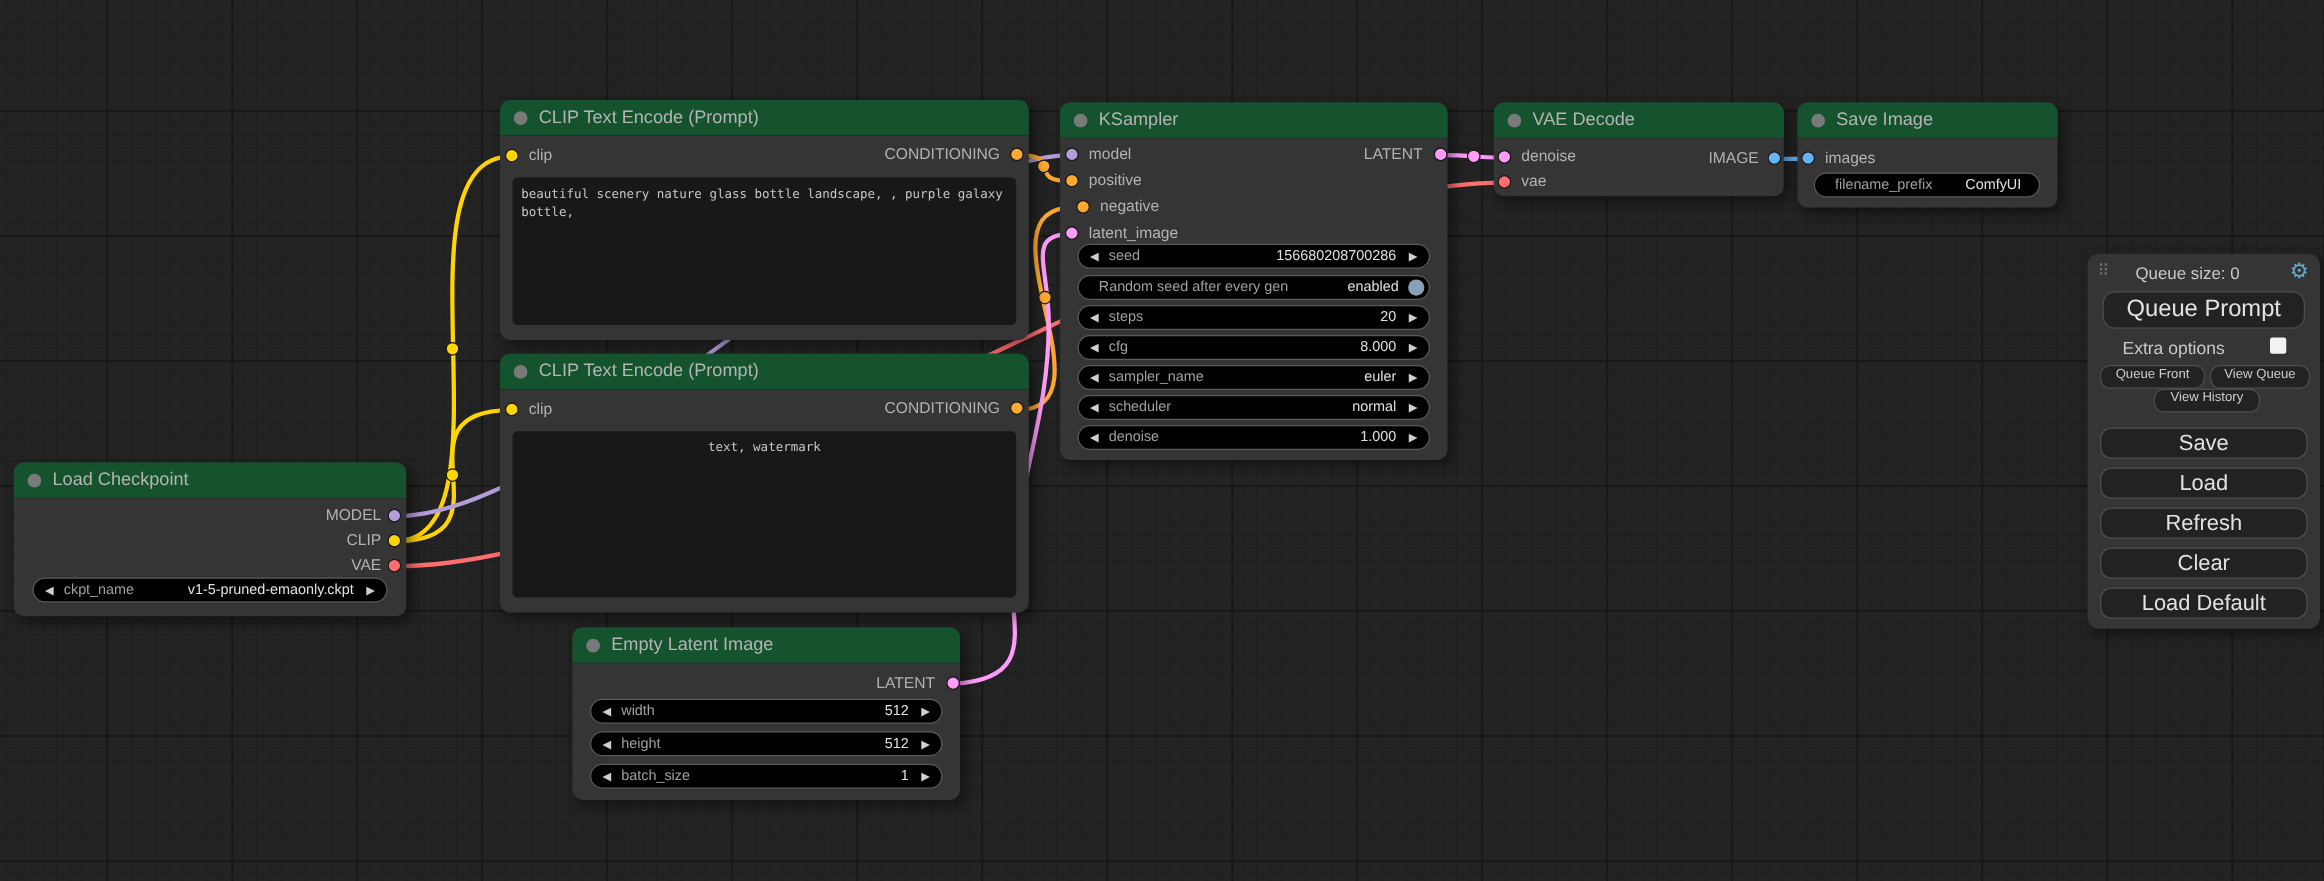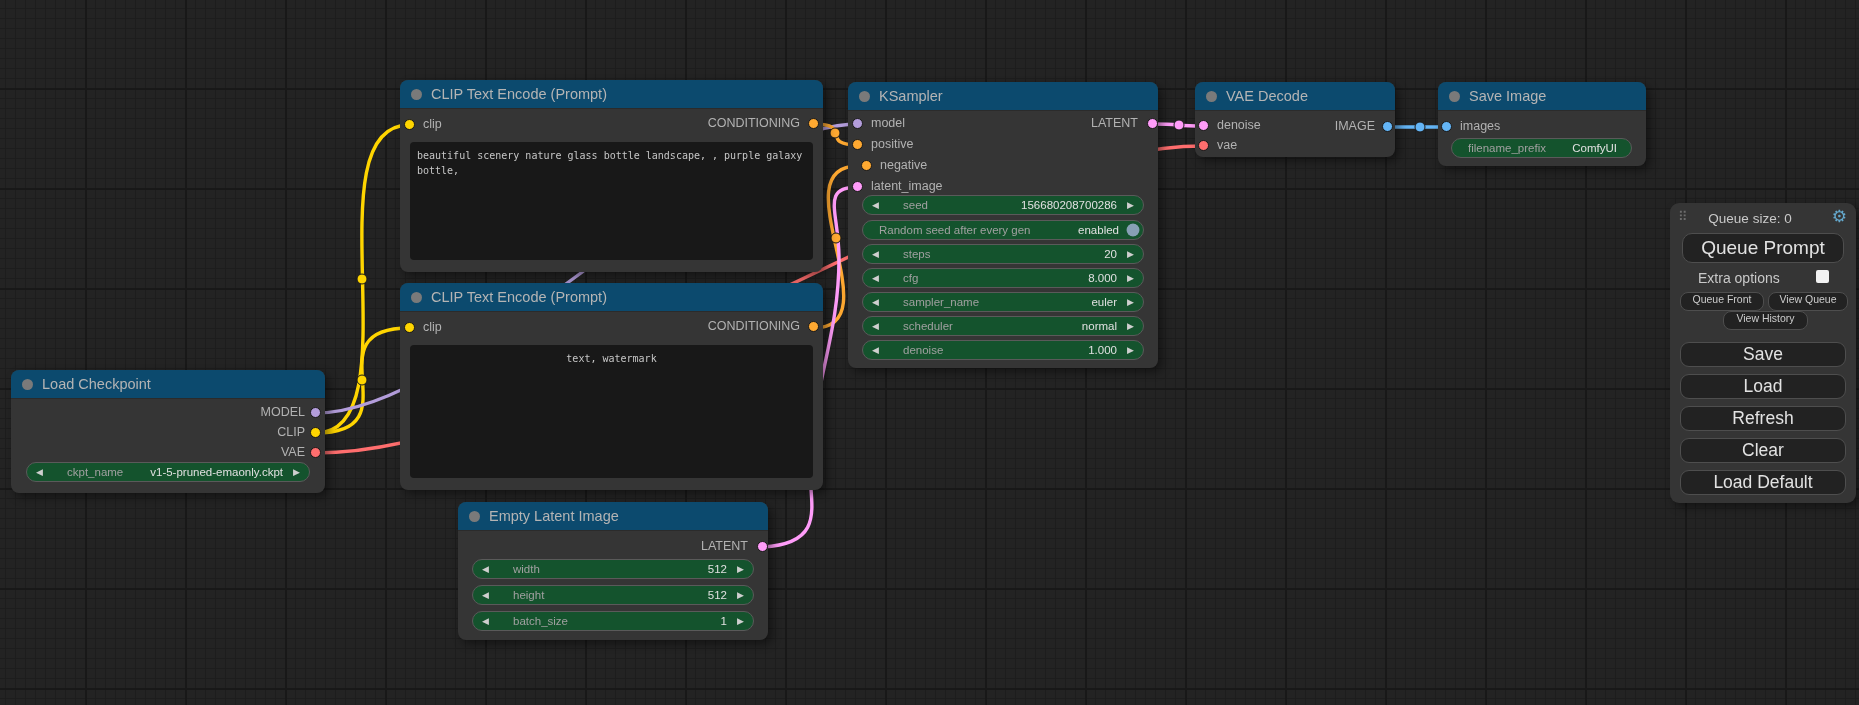--- a/index.html
+++ b/index.html
@@ -15,38 +15,38 @@
     background-position:-15px -12px;
     font-family:"Liberation Sans",sans-serif;
   }
   #wires{position:absolute;left:0;top:0;z-index:1;}
   .wire{fill:none;stroke-width:3.4px;stroke-linecap:round;}
   .node{
     position:absolute;z-index:2;background:#353535;border-radius:8px;
     box-shadow:4px 4px 10px rgba(0,0,0,0.45);
   }
   .node-title{
-    position:absolute;left:0;top:0;right:0;height:28px;background:#0c4a6e;
+    position:absolute;left:0;top:0;right:0;height:28px;background:#14532d;
     border-radius:8px 8px 0 0;border-bottom:1px solid #2b2b2b;
   }
   .tdot{position:absolute;left:11px;top:9px;width:11px;height:11px;border-radius:50%;background:#7a7a7a;}
   .ttext{position:absolute;left:31px;top:6px;font-size:14.5px;color:#b4b4b4;white-space:nowrap;}
   .slot{position:absolute;height:14px;}
   .slot-label{position:absolute;top:-1px;font-size:12.5px;color:#b2b2b2;white-space:nowrap;}
   .slot-dot{position:absolute;width:13px;height:13px;top:0;}
   .out .slot-label{right:20px;text-align:right;}
   .in  .slot-label{left:20px;}
   .widget{
-    position:absolute;height:20px;background:#14532d;border:1px solid #5a5a5a;
+    position:absolute;height:20px;background:#000000;border:1px solid #5a5a5a;
     border-radius:11px;box-sizing:border-box;font-size:11.5px;line-height:18px;color:#dcdcdc;
   }
   .w-arrow{position:absolute;top:0;color:#cfcfcf;font-size:9px;line-height:18px;cursor:pointer;}
   .w-arrow.left{left:9px;}
   .w-arrow.right{right:9px;}
-  .w-name{position:absolute;left:40px;color:#a0a0a0;white-space:nowrap;}
+  .w-name{position:absolute;left:24px;color:#a0a0a0;white-space:nowrap;}
   .w-name.noarrow{left:16px;}
   .w-value{position:absolute;right:26px;color:#e0e0e0;white-space:nowrap;}
   .w-value.noarrow{right:14px;}
   .w-value.knobpad{right:24px;}
   .w-knob{position:absolute;right:3px;top:2px;width:14px;height:14px;border-radius:50%;}
   .ta{
     position:absolute;background:#181818;border-radius:4px;
     font-family:"DejaVu Sans Mono",monospace;font-size:10px;line-height:15px;color:#c6c6c6;
     padding:6px 7px;box-sizing:border-box;white-space:pre-wrap;word-break:break-word;overflow:hidden;
   }
@@ -276,21 +276,21 @@
       <span class="w-arrow right">▶</span>
     </div>
     <div class="widget" style="left:14px;top:258px;width:282px;">
       <span class="w-arrow left">◀</span>
       <span class="w-name">denoise</span>
       <span class="w-value">1.000</span>
       <span class="w-arrow right">▶</span>
     </div>
   </div>
 
-  <div class="node" style="left:1195px;top:82px;width:200px;height:75px;">
+  <div class="node" style="left:1195px;top:82px;width:232px;height:75px;">
     <div class="node-title">
       <span class="tdot"></span>
       <span class="ttext">VAE Decode</span>
     </div>
     <div class="slot in" style="left:2px;top:37px;width:110px;">
       <svg class="slot-dot" style="left:0;">
           <circle cx="6.5" cy="6.5" r="5" stroke="#191919" fill="#FF9CF9"></circle>
         </svg>
       <span class="slot-label">denoise</span>
     </div>

